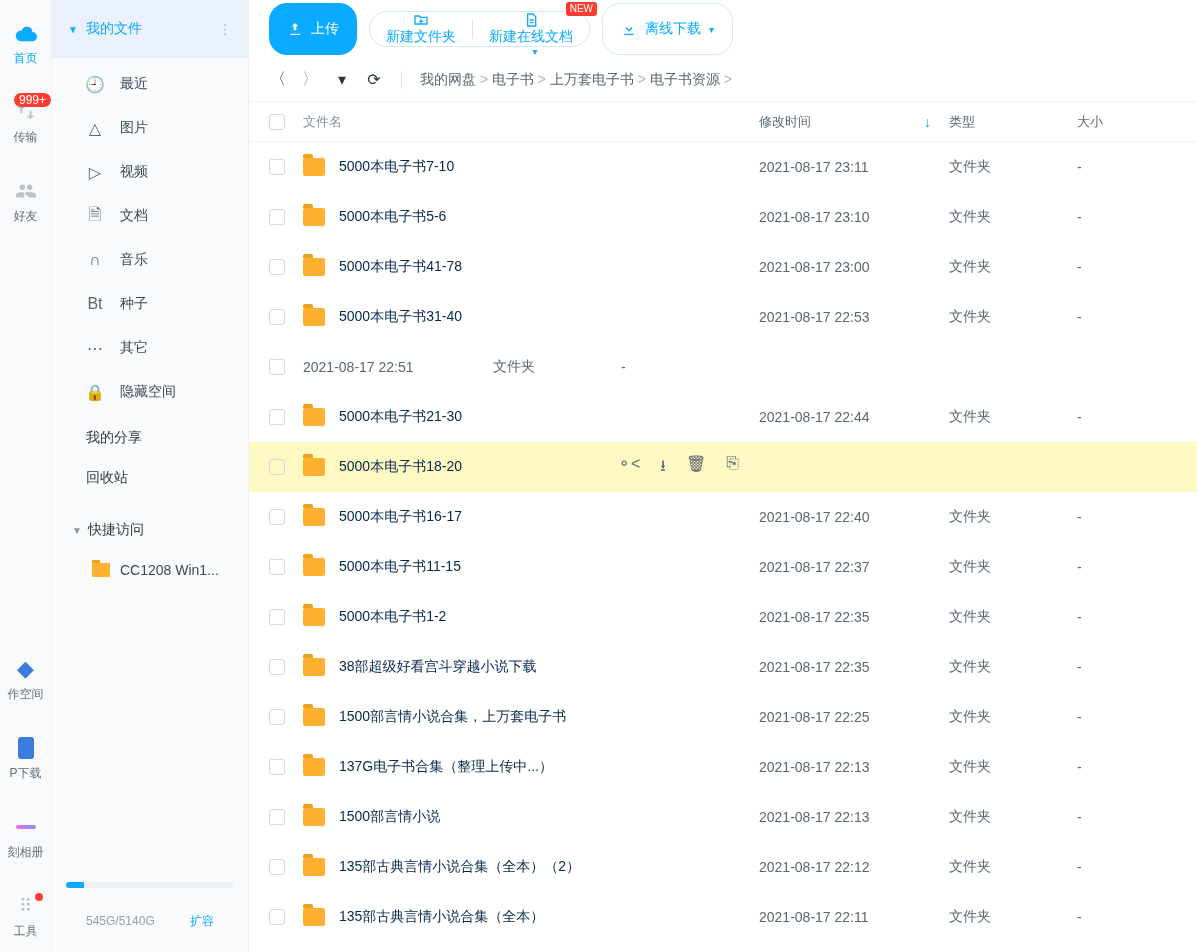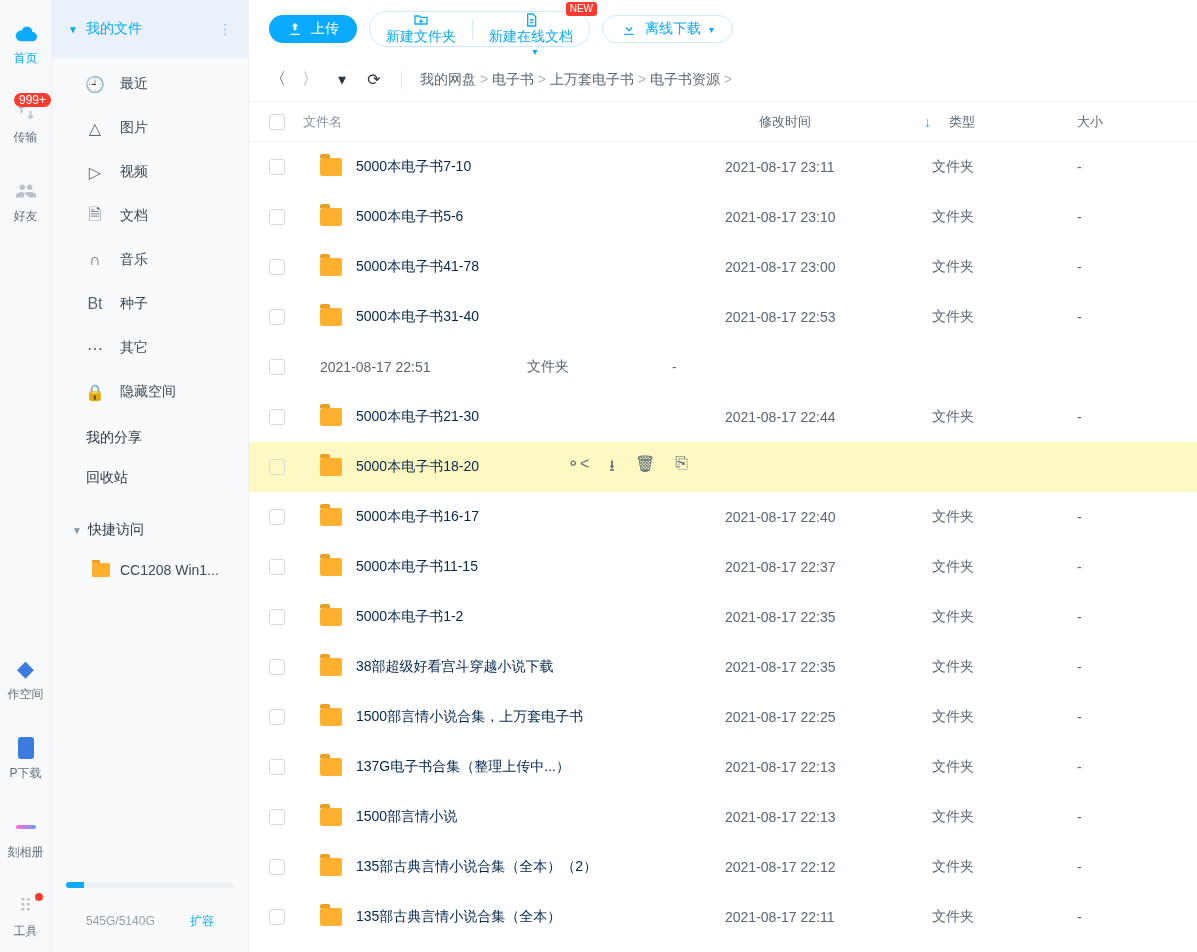--- a/index.html
+++ b/index.html
@@ -26,21 +26,21 @@
   .sb-folder .foldericon{width:18px;height:14px;background:#ffb02e;border-radius:1px;margin-right:10px;position:relative;}
   .sb-folder .foldericon::before{content:"";position:absolute;top:-3px;left:0;width:8px;height:3px;background:#eda01e;border-radius:1px 1px 0 0;}
   .sb-foot{margin-top:auto;padding:8px 14px 6px;font-size:12px;color:#96a0aa;}
   .sb-foot .bar{height:6px;background:#eef1f4;border-radius:3px;margin-bottom:8px;overflow:hidden;}
   .sb-foot .fill{height:100%;width:11%;background:#09aaff;}
   .sb-foot .row{display:flex;justify-content:space-between;align-items:center;}
   .sb-foot .expand{color:#09aaff;cursor:pointer;}
   
   .main{flex:1;display:flex;flex-direction:column;min-width:0;}
   .toolbar{height:58px;display:flex;align-items:center;padding:0 20px;gap:12px;}
-  .btn{height:28px;border-radius:18px;display:inline-flex;align-items:center;padding:0 18px;font-size:14px;cursor:pointer;}
+  .btn{height:52px;border-radius:18px;display:inline-flex;align-items:center;padding:0 18px;font-size:14px;cursor:pointer;}
   .btn.primary{background:#09aaff;color:#fff;}
   .btn.outline{border:1px solid #cfe9fb;color:#09aaff;background:#fff;position:relative;}
   .btn .bicon{margin-right:8px;display:inline-flex;}
   .pillgroup{display:inline-flex;border:1px solid #cfe9fb;border-radius:18px;height:36px;align-items:center;overflow:visible;position:relative;}
   .pillgroup .seg{padding:0 16px;color:#09aaff;display:flex;align-items:center;height:100%;cursor:pointer;position:relative;flex-direction:column;}
   .pillgroup .sep{width:1px;height:20px;background:#cfe9fb;}
   .newtag{position:absolute;top:-10px;right:-8px;background:#ff3b30;color:#fff;font-size:10px;padding:1px 4px;border-radius:3px;line-height:12px;}
   .breadcrumb{height:44px;display:flex;align-items:center;padding:0 20px;color:#5a6673;border-bottom:1px solid #f2f4f6;gap:14px;}
   .breadcrumb .navbtn{color:#8a96a3;cursor:pointer;font-size:16px;width:18px;text-align:center;}
   .breadcrumb .navbtn.dk{color:#2d3844;}
@@ -50,21 +50,21 @@
   
   .thead{display:flex;align-items:center;height:40px;padding:0 20px;border-bottom:1px solid #f2f4f6;color:#8590a0;font-size:13px;}
   .col-chk{width:34px;flex:0 0 34px;}
   .col-name{flex:1;min-width:0;}
   .col-date{width:190px;flex:0 0 190px;}
   .col-type{width:128px;flex:0 0 128px;}
   .col-size{width:100px;flex:0 0 100px;}
   .sortarr{color:#09aaff;margin-left:auto;margin-right:18px;font-size:14px;}
   .col-date{display:flex;align-items:center;}
   .tbody{overflow-y:auto;flex:1;}
-  .row{display:flex;align-items:center;height:50px;padding:0 20px;cursor:pointer;gap:17px;}
+  .row{display:flex;align-items:center;height:50px;padding:0 20px;cursor:pointer;}
   .row .chk{width:16px;height:16px;border:1px solid #d3d9df;border-radius:3px;}
   .row .foldericon{width:22px;height:18px;background:#ffb02e;border-radius:2px;margin-right:14px;position:relative;flex:0 0 22px;}
   .row .foldericon::before{content:"";position:absolute;top:-4px;left:0;width:10px;height:4px;background:#eda01e;border-radius:2px 2px 0 0;}
   .row .name{color:#05264d;overflow:hidden;text-overflow:ellipsis;white-space:nowrap;}
   .row .actions{margin-left:auto;display:none;gap:20px;color:#5a6673;font-size:16px;padding-right:20px;}
   .col-date,.col-type,.col-size{color:#5a6673;}
   
   svg{display:block;}
   .cloud-icon{color:#09aaff;}
 </style>

